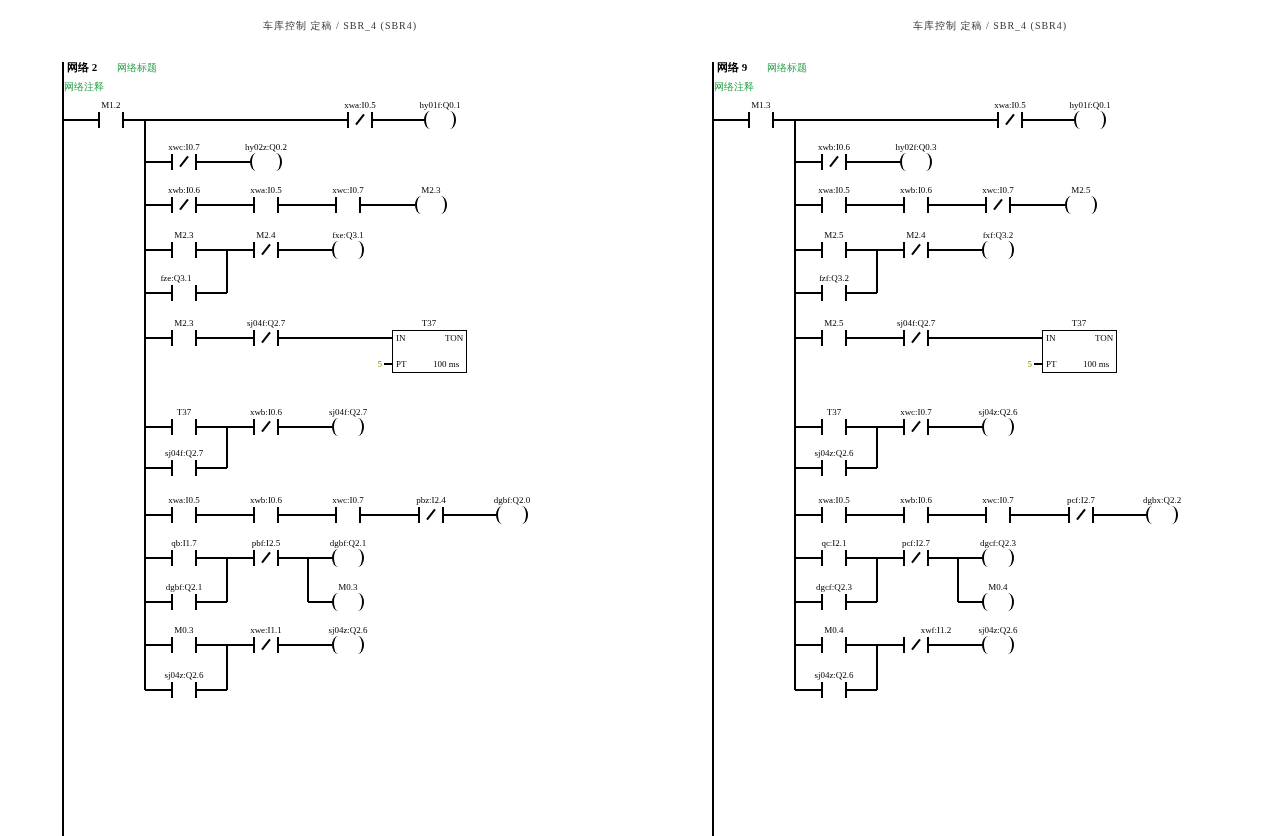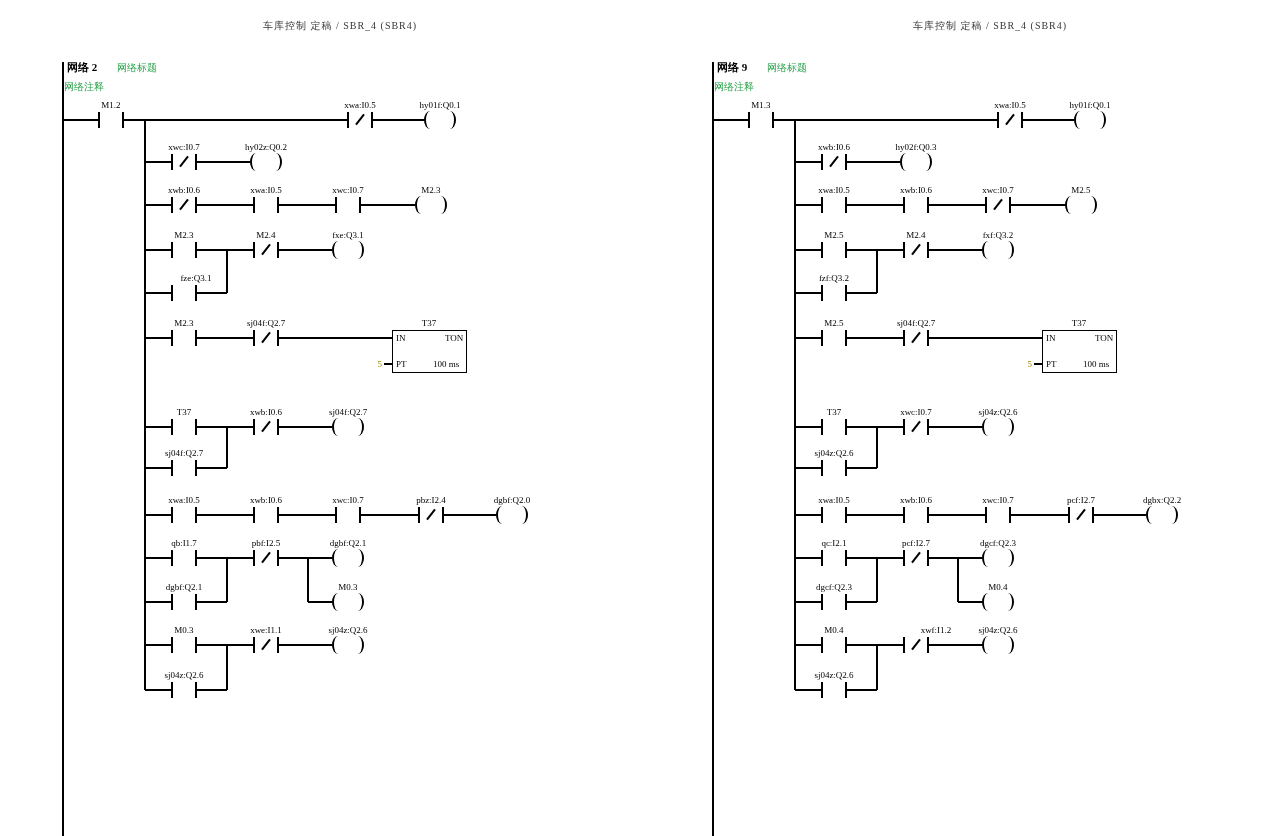--- a/index.html
+++ b/index.html
@@ -83,21 +83,21 @@
       <div class="bar" style="left: 277px; top: 242px;"></div>
       <div class="slash" style="left: 265px; top: 243px;"></div>
       <div class="lbl" style="left: 266px; top: 229px;">M2.4</div>
       <div class="hw" style="left: 277px; top: 249px; width: 55px;"></div>
       <div class="arcL" style="left: 332px; top: 241px;"></div>
       <div class="arcR" style="left: 352px; top: 241px;"></div>
       <div class="lbl" style="left: 348px; top: 229px;">fxe:Q3.1</div>
       <div class="hw" style="left: 145px; top: 292px; width: 28px;"></div>
       <div class="bar" style="left: 171px; top: 285px;"></div>
       <div class="bar" style="left: 195px; top: 285px;"></div>
-      <div class="lbl" style="left: 196px; top: 272px;">fze:Q3.1</div>
+      <div class="lbl" style="left: 176px; top: 272px;">fze:Q3.1</div>
       <div class="hw" style="left: 195px; top: 292px; width: 32px;"></div>
       <div class="hw" style="left: 145px; top: 337px; width: 28px;"></div>
       <div class="bar" style="left: 171px; top: 330px;"></div>
       <div class="bar" style="left: 195px; top: 330px;"></div>
       <div class="lbl" style="left: 184px; top: 317px;">M2.3</div>
       <div class="hw" style="left: 195px; top: 337px; width: 60px;"></div>
       <div class="bar" style="left: 253px; top: 330px;"></div>
       <div class="bar" style="left: 277px; top: 330px;"></div>
       <div class="slash" style="left: 265px; top: 331px;"></div>
       <div class="lbl" style="left: 266px; top: 317px;">sj04f:Q2.7</div>

